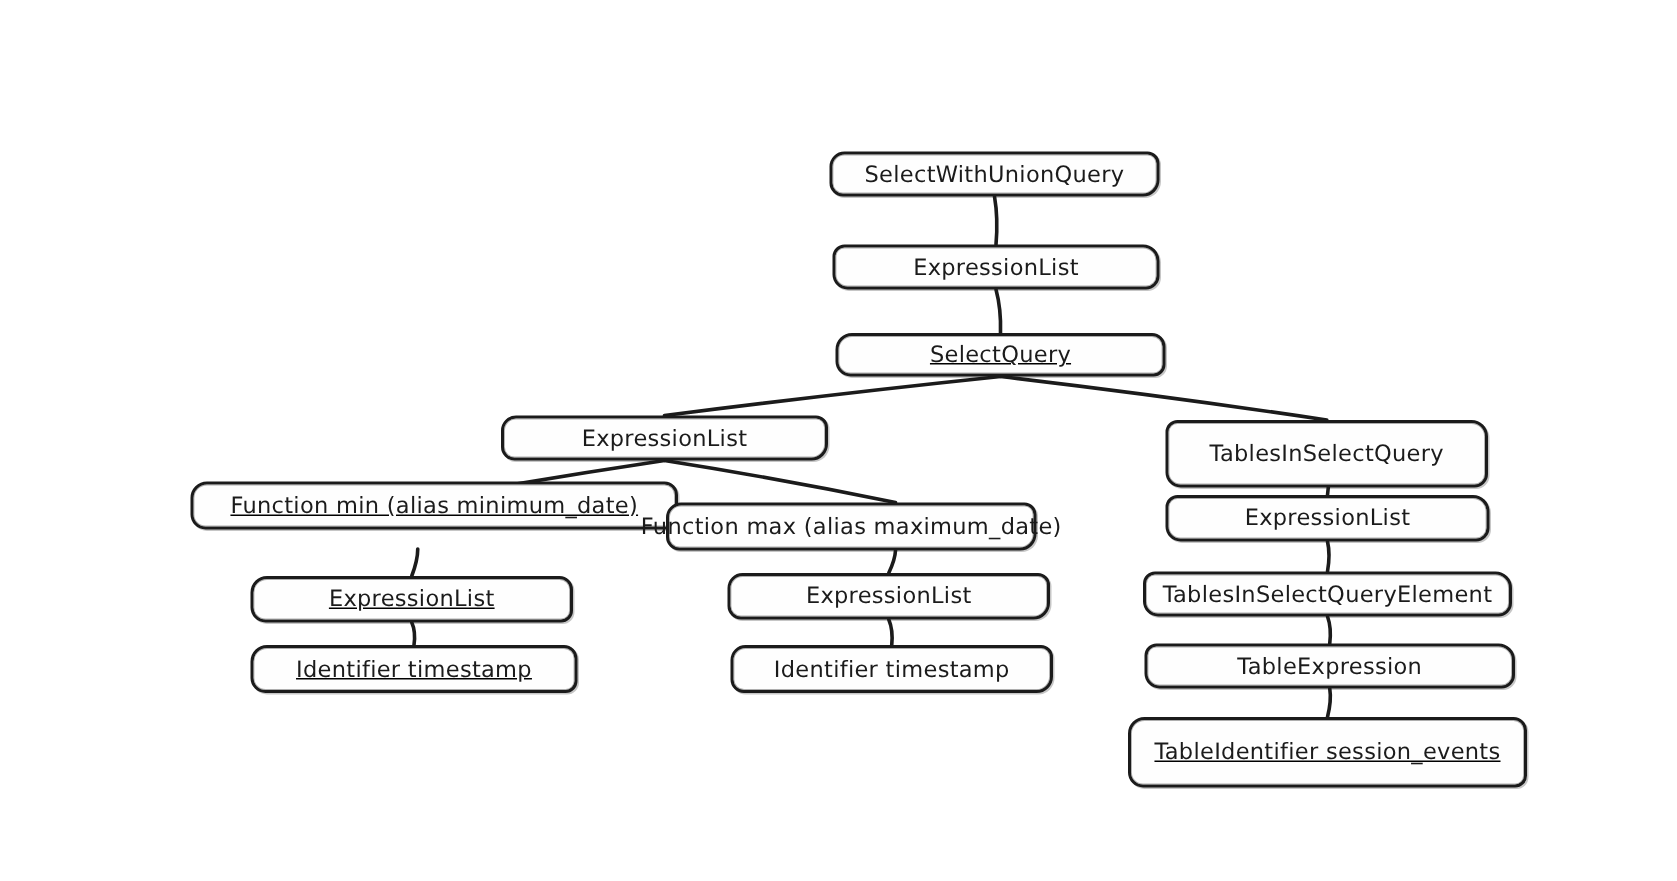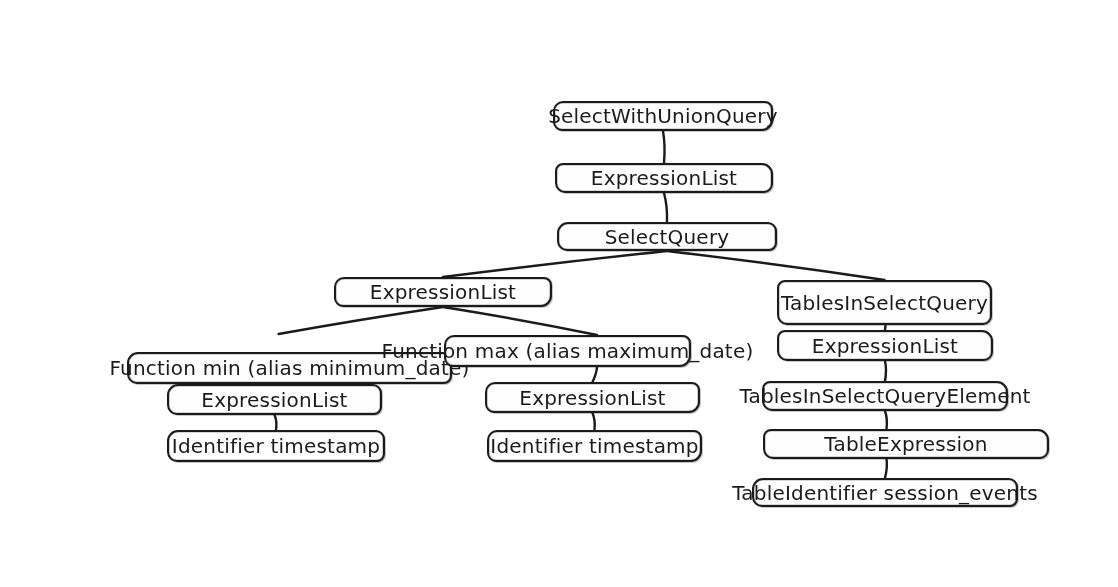--- a/index.html
+++ b/index.html
@@ -34,24 +34,24 @@
     box-sizing: border-box;
     background: #fefefe;
     border: 2.2px solid #1b1b1b;
     box-shadow: inset 0 0 0 0.6px rgba(27,27,27,0.35), 1px 1px 0 rgba(27,27,27,0.25);
     display: flex;
     align-items: center;
     justify-content: center;
   }
   .node.r0 { border-radius: 10px 8px 11px 9px; }
   .node.r1 { border-radius: 8px 11px 9px 10px; }
-  .node.r2 { border-radius: 11px 9px 8px 10px; }
+  .node.r2 { border-radius: 11px 9px 8px 10px; text-decoration: underline; }
   .node-label {
     color: #1b1b1b;
-    font-size: 20px;
+    font-size: 15px;
     letter-spacing: 0.2px;
     white-space: nowrap;
     line-height: 1;
     padding: 0 6px;
   }
 </style>
 </head>
 <body>
 
 <div id="stage">
@@ -80,21 +80,21 @@
       </div>
       <div class="node r2" style="left: 557px; top: 222px; width: 220px; height: 29px;">
         <span class="node-label">SelectQuery</span>
       </div>
       <div class="node r0" style="left: 334px; top: 277px; width: 218px; height: 30px;">
         <span class="node-label">ExpressionList</span>
       </div>
       <div class="node r1" style="left: 777px; top: 280px; width: 215px; height: 45px;">
         <span class="node-label">TablesInSelectQuery</span>
       </div>
-      <div class="node r2" style="left: 127px; top: 352px; width: 325px; height: 32px;">
+      <div class="node r2" style="left: 127px; top: 321px; width: 325px; height: 32px;">
         <span class="node-label">Function min (alias minimum_date)</span>
       </div>
       <div class="node r0" style="left: 444px; top: 335px; width: 247px; height: 32px;">
         <span class="node-label">Function max (alias maximum_date)</span>
       </div>
       <div class="node r1" style="left: 777px; top: 330px; width: 216px; height: 31px;">
         <span class="node-label">ExpressionList</span>
       </div>
       <div class="node r2" style="left: 167px; top: 384px; width: 215px; height: 31px;">
         <span class="node-label">ExpressionList</span>
@@ -104,20 +104,20 @@
       </div>
       <div class="node r1" style="left: 762px; top: 381px; width: 246px; height: 30px; justify-content: center;">
         <span class="node-label">TablesInSelectQueryElement</span>
       </div>
       <div class="node r2" style="left: 167px; top: 430px; width: 218px; height: 32px;">
         <span class="node-label">Identifier timestamp</span>
       </div>
       <div class="node r0" style="left: 487px; top: 430px; width: 215px; height: 32px;">
         <span class="node-label">Identifier timestamp</span>
       </div>
-      <div class="node r1" style="left: 763px; top: 429px; width: 286px; height: 30px; text-align: center;">
+      <div class="node r1" style="left: 763px; top: 429px; width: 247px; height: 30px; text-align: center;">
         <span class="node-label">TableExpression</span>
       </div>
-      <div class="node r2" style="left: 752px; top: 478px; width: 266px; height: 29px; text-align: right;">
+      <div class="node r2" style="left: 752px; top: 478px; width: 266px; height: 47px; text-align: right;">
         <span class="node-label">TableIdentifier session_events</span>
       </div>
     </div>
 </div>
 
 </body></html>

